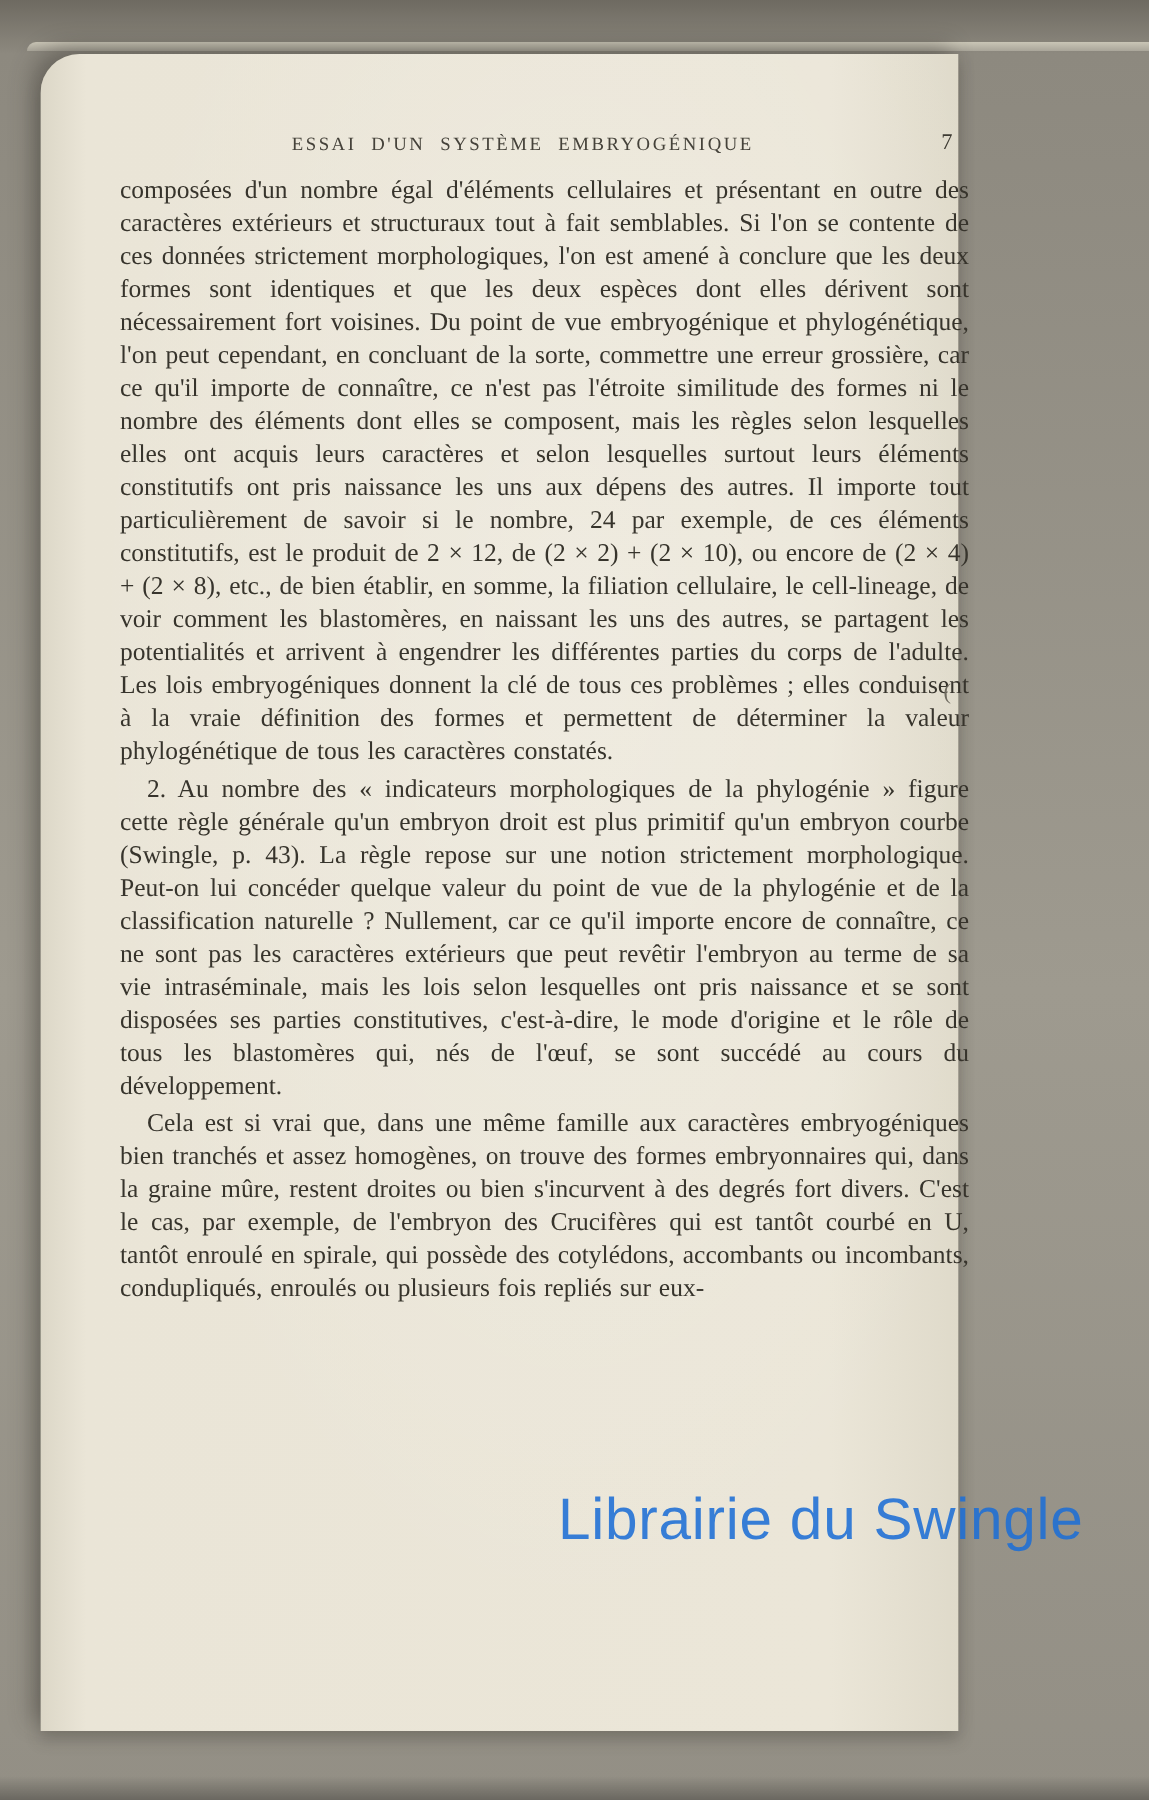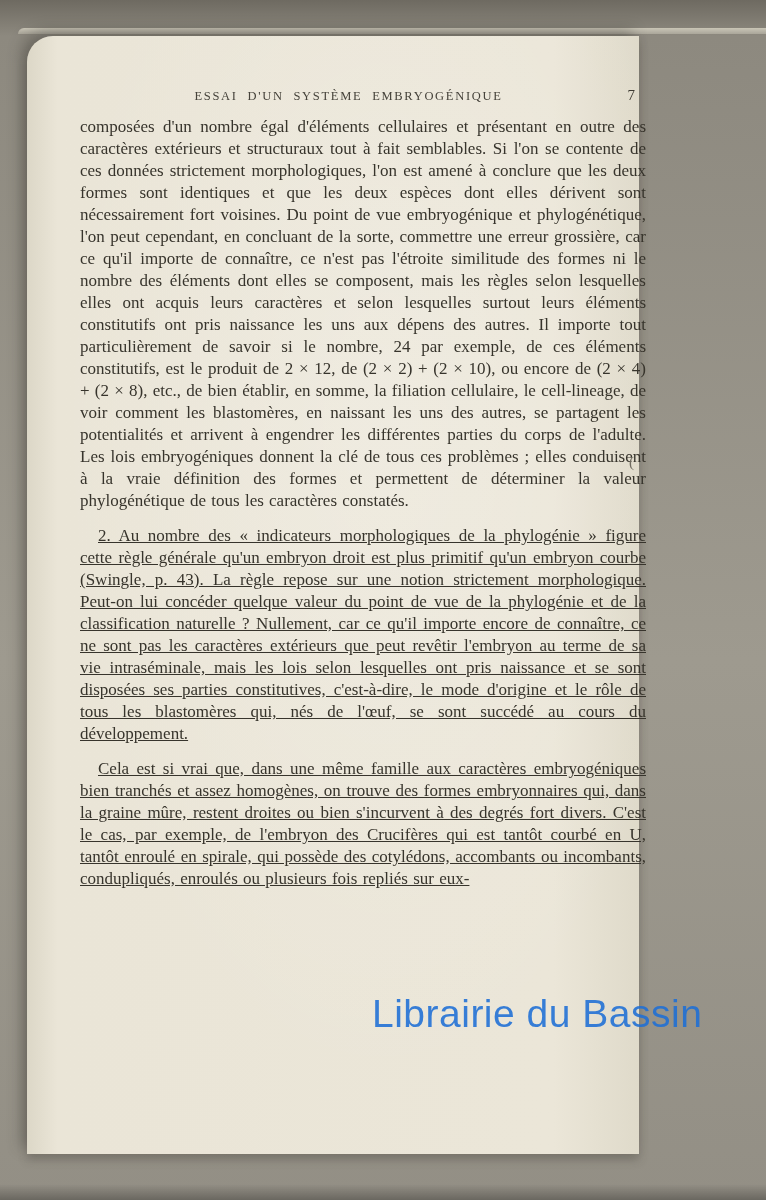--- a/index.html
+++ b/index.html
@@ -45,21 +45,21 @@
     color: #3d3a32;
   }
   .body-text {
     position: absolute; left: 53px; width: 566px; top: 80px;
     color: #37342c;
     font-size: 17px; line-height: 22px;
     text-align: justify;
   }
   .para { margin: 0; text-indent: 18px; word-spacing: 1px; }
   .para.no-indent { text-indent: 0; }
-  .para + .para { margin-top: 13px; text-decoration: underline; }
+  .para + .para { margin-top: 3px; }
   .margin-mark {
     position: absolute; left: 602px; top: 418px;
     font-size: 15px; color: #6f6b60;
   }
   .watermark {
     position: absolute; left: 372px; top: 992px;
     font-family: "Liberation Sans", sans-serif;
     font-size: 39px; letter-spacing: 0.5px;
     color: #1e6fd6; opacity: 0.88;
     white-space: nowrap;
@@ -80,14 +80,14 @@
 
     <div class="body-text">
       <p class="para no-indent">composées d'un nombre égal d'éléments cellulaires et présentant en outre des caractères extérieurs et structuraux tout à fait semblables. Si l'on se contente de ces données strictement morphologiques, l'on est amené à conclure que les deux formes sont identiques et que les deux espèces dont elles dérivent sont nécessairement fort voisines. Du point de vue embryogénique et phylogénétique, l'on peut cependant, en concluant de la sorte, commettre une erreur grossière, car ce qu'il importe de connaître, ce n'est pas l'étroite similitude des formes ni le nombre des éléments dont elles se composent, mais les règles selon lesquelles elles ont acquis leurs caractères et selon lesquelles surtout leurs éléments constitutifs ont pris naissance les uns aux dépens des autres. Il importe tout particulièrement de savoir si le nombre, 24 par exemple, de ces éléments constitutifs, est le produit de 2 × 12, de (2 × 2) + (2 × 10), ou encore de (2 × 4) + (2 × 8), etc., de bien établir, en somme, la filiation cellulaire, le cell-lineage, de voir comment les blastomères, en naissant les uns des autres, se partagent les potentialités et arrivent à engendrer les différentes parties du corps de l'adulte. Les lois embryogéniques donnent la clé de tous ces problèmes ; elles conduisent à la vraie définition des formes et permettent de déterminer la valeur phylogénétique de tous les caractères constatés.</p>
       <p class="para">2. Au nombre des « indicateurs morphologiques de la phylogénie » figure cette règle générale qu'un embryon droit est plus primitif qu'un embryon courbe (Swingle, p. 43). La règle repose sur une notion strictement morphologique. Peut-on lui concéder quelque valeur du point de vue de la phylogénie et de la classification naturelle ? Nullement, car ce qu'il importe encore de connaître, ce ne sont pas les caractères extérieurs que peut revêtir l'embryon au terme de sa vie intraséminale, mais les lois selon lesquelles ont pris naissance et se sont disposées ses parties constitutives, c'est-à-dire, le mode d'origine et le rôle de tous les blastomères qui, nés de l'œuf, se sont succédé au cours du développement.</p>
       <p class="para">Cela est si vrai que, dans une même famille aux caractères embryogéniques bien tranchés et assez homogènes, on trouve des formes embryonnaires qui, dans la graine mûre, restent droites ou bien s'incurvent à des degrés fort divers. C'est le cas, par exemple, de l'embryon des Crucifères qui est tantôt courbé en U, tantôt enroulé en spirale, qui possède des cotylédons, accombants ou incombants, condupliqués, enroulés ou plusieurs fois repliés sur eux-</p>
     </div>
 
     <span class="margin-mark">(</span>
   </div>
 
-  <div class="watermark">Librairie du Bassin</div>
+  <div class="watermark">Librairie du Swingle</div>
 </div>
 
 </body></html>

